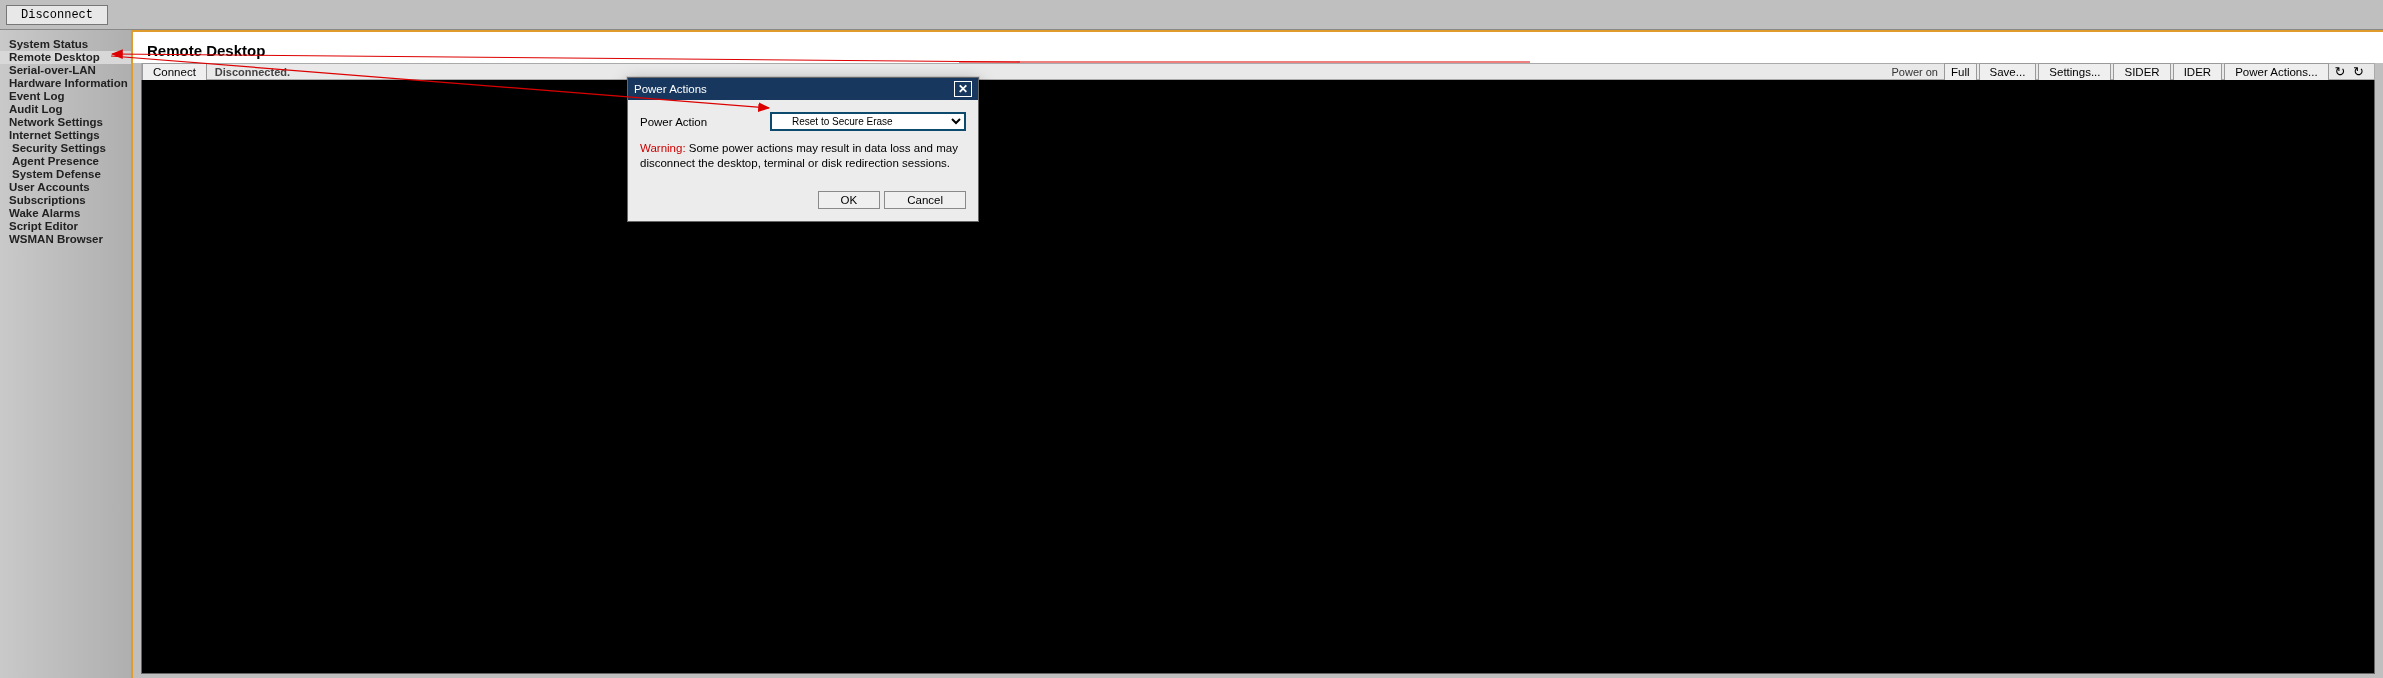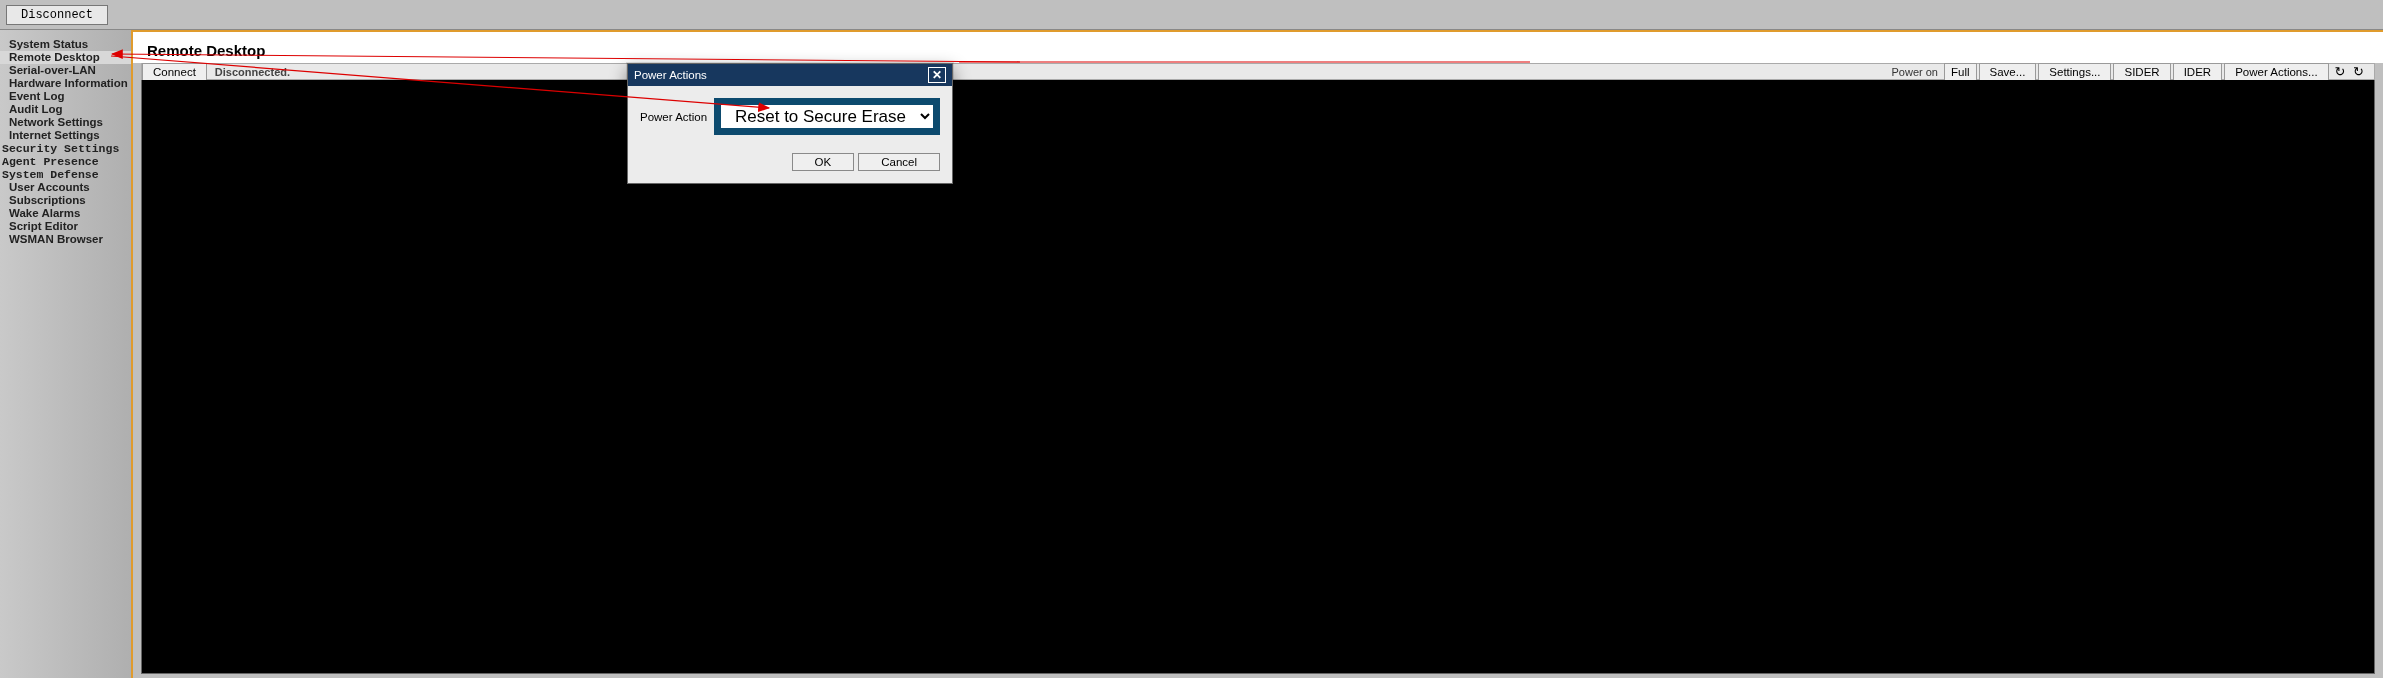--- a/index.html
+++ b/index.html
@@ -8,21 +8,21 @@
 
   
   .topbar { height: 30px; border-bottom: 1px solid #888; display: flex; align-items: center; padding: 0 6px; }
   .disconnect-btn { background: #e8e8e8; border: 1px solid #777; padding: 2px 14px; font-size: 12px; cursor: pointer; font-family: Liberation Mono, monospace; }
 
   .main { display: flex; height: calc(100% - 30px); }
 
   
   .sidebar { width: 133px; background: linear-gradient(to right, #c9c9c9, #afafaf); border-right: 2px solid #e09b2d; padding-top: 8px; }
   .sidebar-item { padding: 0 9px; font-size: 11.5px; font-weight: bold; line-height: 13px; color: #222; cursor: pointer; white-space: nowrap; }
-  .sidebar-item.indent { padding-left: 2px; font-family: Liberation Mono, monospace; }
+  .sidebar-item.indent { padding-left: 12px; }
   .sidebar-item.active { background: #d8d8d8; }
 
   
   .content { flex: 1; display: flex; flex-direction: column; background: #fff; border-top: 2px solid #e09b2d; }
   .page-head { padding: 10px 14px 4px 14px; }
   .page-title { font-size: 15px; font-weight: bold; }
 
   .kvm-area { flex: 1; display: flex; flex-direction: column; padding: 0 8px 4px 8px; background:#bfbfbf; }
   .kvm-toolbar { height: 17px; background: #e9e9e9; border: 1px solid #aaa; display: flex; align-items: center; }
   .kvm-toolbar-left { display: flex; align-items: center; }
@@ -34,28 +34,28 @@
   .refresh-icons { font-size: 13px; letter-spacing: 2px; padding: 0 4px; cursor: pointer; }
 
   .screen { flex: 1; background: #000; border: 1px solid #666; border-top: none; min-height: 300px; position: relative; }
 
   .kvm-footer { height: 24px; background: #e9e9e9; border: 1px solid #aaa; border-top: none; display: flex; align-items: center; gap: 6px; padding: 0 6px; }
   .sel { background: #fff; border: 1px solid #999; font-size: 11px; padding: 1px 2px; width: 78px; }
   .viewonly { display: flex; align-items: center; gap: 4px; font-size: 11px; }
   .viewonly input { margin: 0; }
 
   
-  .dialog { position: absolute; top: 63px; left: 627px; width: 326px; background: #ececec; border: 1px solid #666; box-shadow: 0 6px 16px rgba(0,0,0,.45), 0 0 0 1px rgba(0,0,0,.1); font-size: 11.5px; z-index: 50; }
+  .dialog { position: absolute; top: 77px; left: 627px; width: 352px; background: #ececec; border: 1px solid #666; box-shadow: 0 6px 16px rgba(0,0,0,.45), 0 0 0 1px rgba(0,0,0,.1); font-size: 11.5px; z-index: 50; }
   .dlg-title { background: #17375e; color: #fff; padding: 3px 6px; display: flex; align-items: center; }
   .dlg-title-text { flex: 1; }
   .dlg-close { width: 18px; height: 16px; background: #17375e; color: #fff; border: 1px solid #fff; display:flex; align-items:center; justify-content:center; cursor:pointer; font-weight:bold; font-size:12px; line-height:1; }
   .dlg-body { padding: 12px 12px 8px 12px; }
   .dlg-row { display: flex; align-items: center; margin-bottom: 10px; }
   .dlg-label { width: 130px; }
-  .dlg-select { flex: 1; background:#fff; border:7px solid #0c4a6e; font-size:17px; padding:1px 10px; }
+  .dlg-select { flex: 1; background:#fff; border:2px solid #0c4a6e; font-size:10px; padding:1px 16px; }
   .dlg-warn { margin-bottom: 12px; line-height: 1.3; }
   .dlg-warn .warn-word { color: #cc0000; }
   .dlg-btns { display: flex; justify-content: flex-end; gap: 4px; padding: 0 12px 12px 0; }
   .dlg-btn { background: #efefef; border: 1px solid #8a8a8a; padding: 2px 22px; font-size: 11.5px; cursor: pointer; }
 
   
   .annot { position: absolute; top: 0; left: 0; width: 100%; height: 100%; pointer-events: none; z-index: 60; }
 </style>
 </head>
 <body>
@@ -116,20 +116,24 @@
     <span class="dlg-title-text">Power Actions</span>
     <span class="dlg-close">✕</span>
   </div>
   <div class="dlg-body">
     <div class="dlg-row">
       <span class="dlg-label">Power Action</span>
       <select class="dlg-select">
         <option>Reset to Secure Erase</option>
       </select>
     </div>
+    <div class="dlg-warn">
+      <span class="warn-word">Warning:</span>
+      <span>Some power actions may result in data loss and may disconnect the desktop, terminal or disk redirection sessions.</span>
+    </div>
   </div>
   <div class="dlg-btns">
     <button class="dlg-btn">OK</button>
     <button class="dlg-btn">Cancel</button>
   </div>
 </div>
 
 <svg class="annot">
   <defs>
     <marker id="ah" markerWidth="10" markerHeight="8" refX="9" refY="4" orient="auto">

